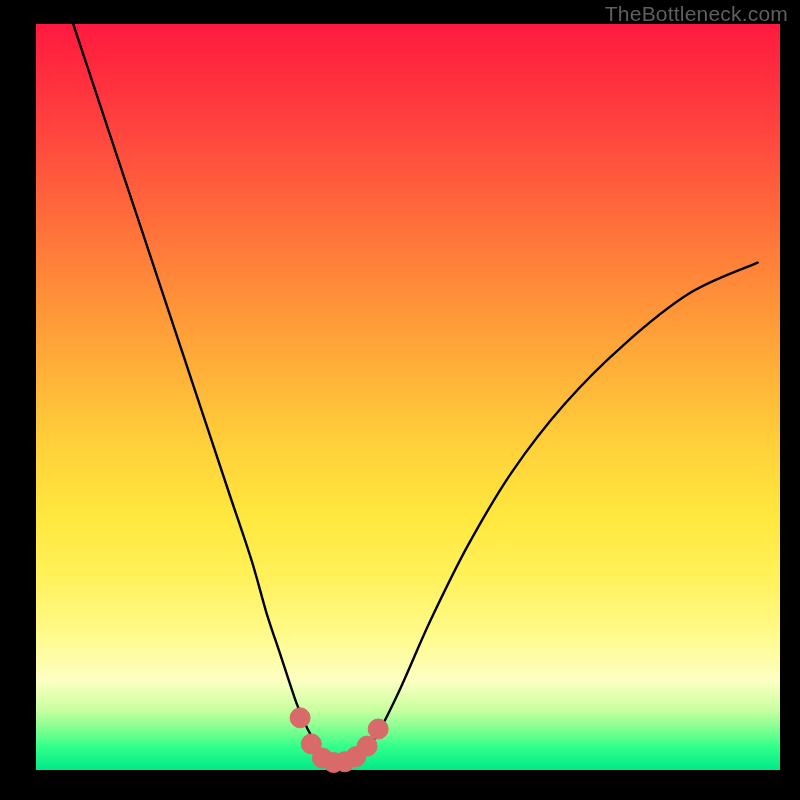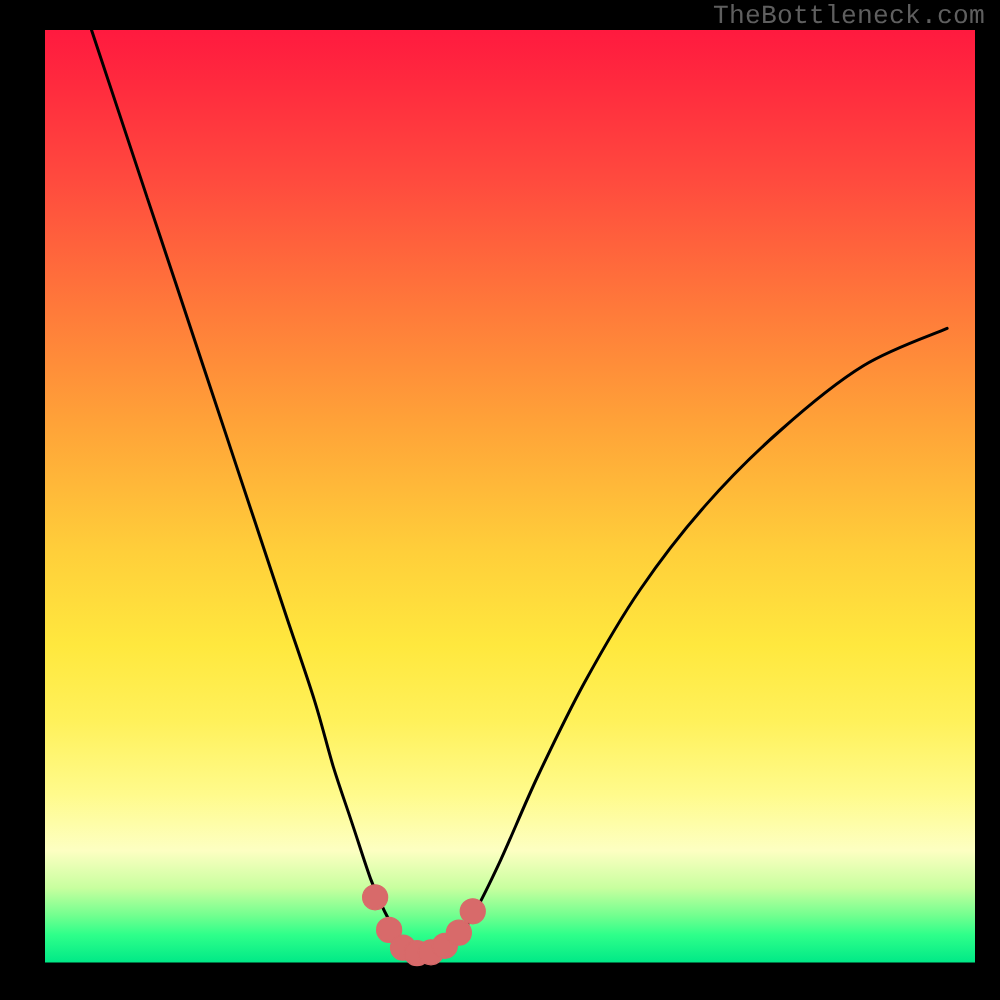--- a/index.html
+++ b/index.html
@@ -45,21 +45,20 @@
   }
   .watermark {
     position: absolute;
     top: 2px;
     right: 12px;
     color: #5f5f5f;
     font-size: 21px;
     letter-spacing: 0.2px;
     font-weight: 400;
     user-select: none;
-    font-family: Liberation Mono, monospace;
   }
   svg.curve {
     position: absolute;
     left: 0;
     top: 0;
     width: 744px;
     height: 746px;
     overflow: visible;
   }
 </style>

